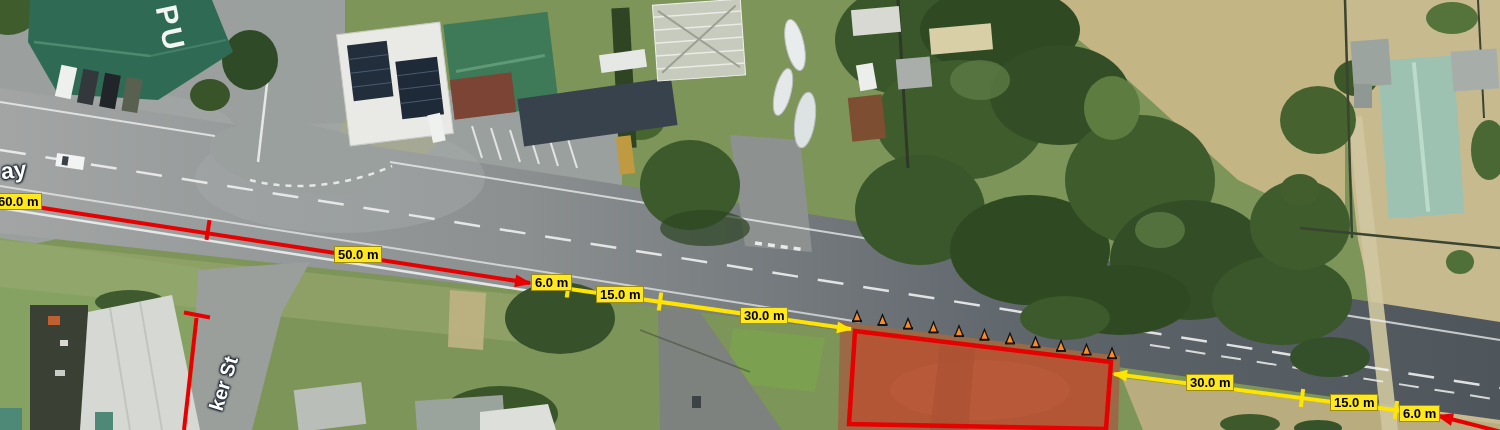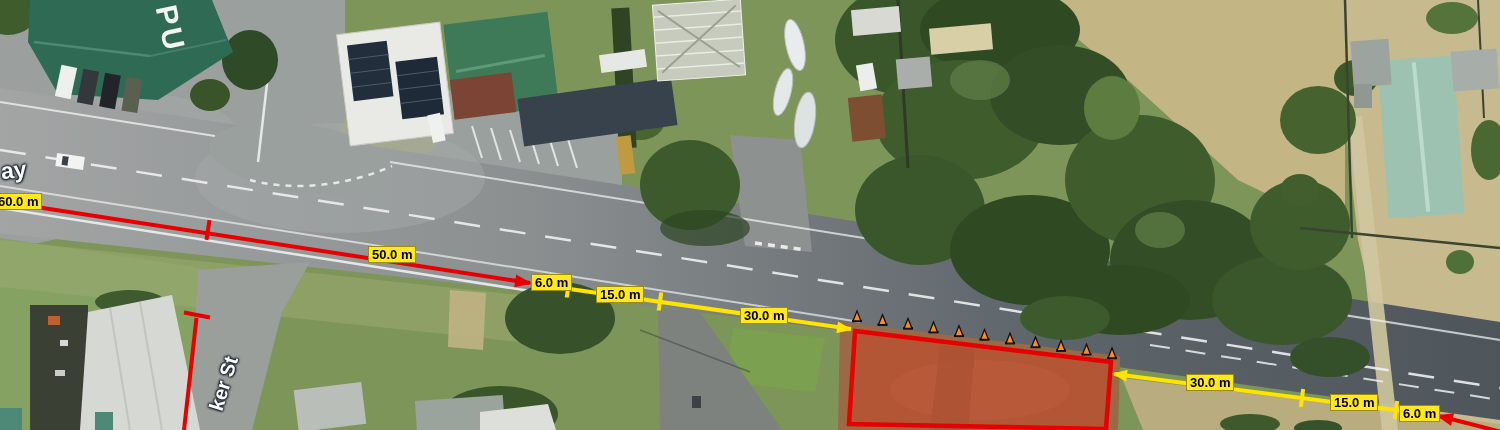--- a/index.html
+++ b/index.html
@@ -9,21 +9,21 @@
   }
   .stage svg{position:absolute;left:0;top:0;}
   
   .mlabel{
     position:absolute;height:15px;line-height:15px;
     background:#ffe81e;border:1px solid #9c8c10;color:#000;
     font-size:13px;font-weight:bold;padding:0 3px;white-space:nowrap;
     font-family:"Liberation Sans",sans-serif;
   }
   .ml0{left:-6px;top:193px}
-  .ml1{left:368px;top:246px}
+  .ml1{left:334px;top:246px}
   .ml2{left:531px;top:274px}
   .ml3{left:596px;top:286px}
   .ml4{left:740px;top:307px}
   .mr0{left:1186px;top:374px}
   .mr1{left:1330px;top:394px}
   .mr2{left:1399px;top:405px}
   
   .maptext{
     position:absolute;color:#fff;font-weight:bold;
     text-shadow:1px 1px 2px #1d2733,-1px -1px 2px #1d2733,1px -1px 2px #1d2733,-1px 1px 2px #1d2733;

